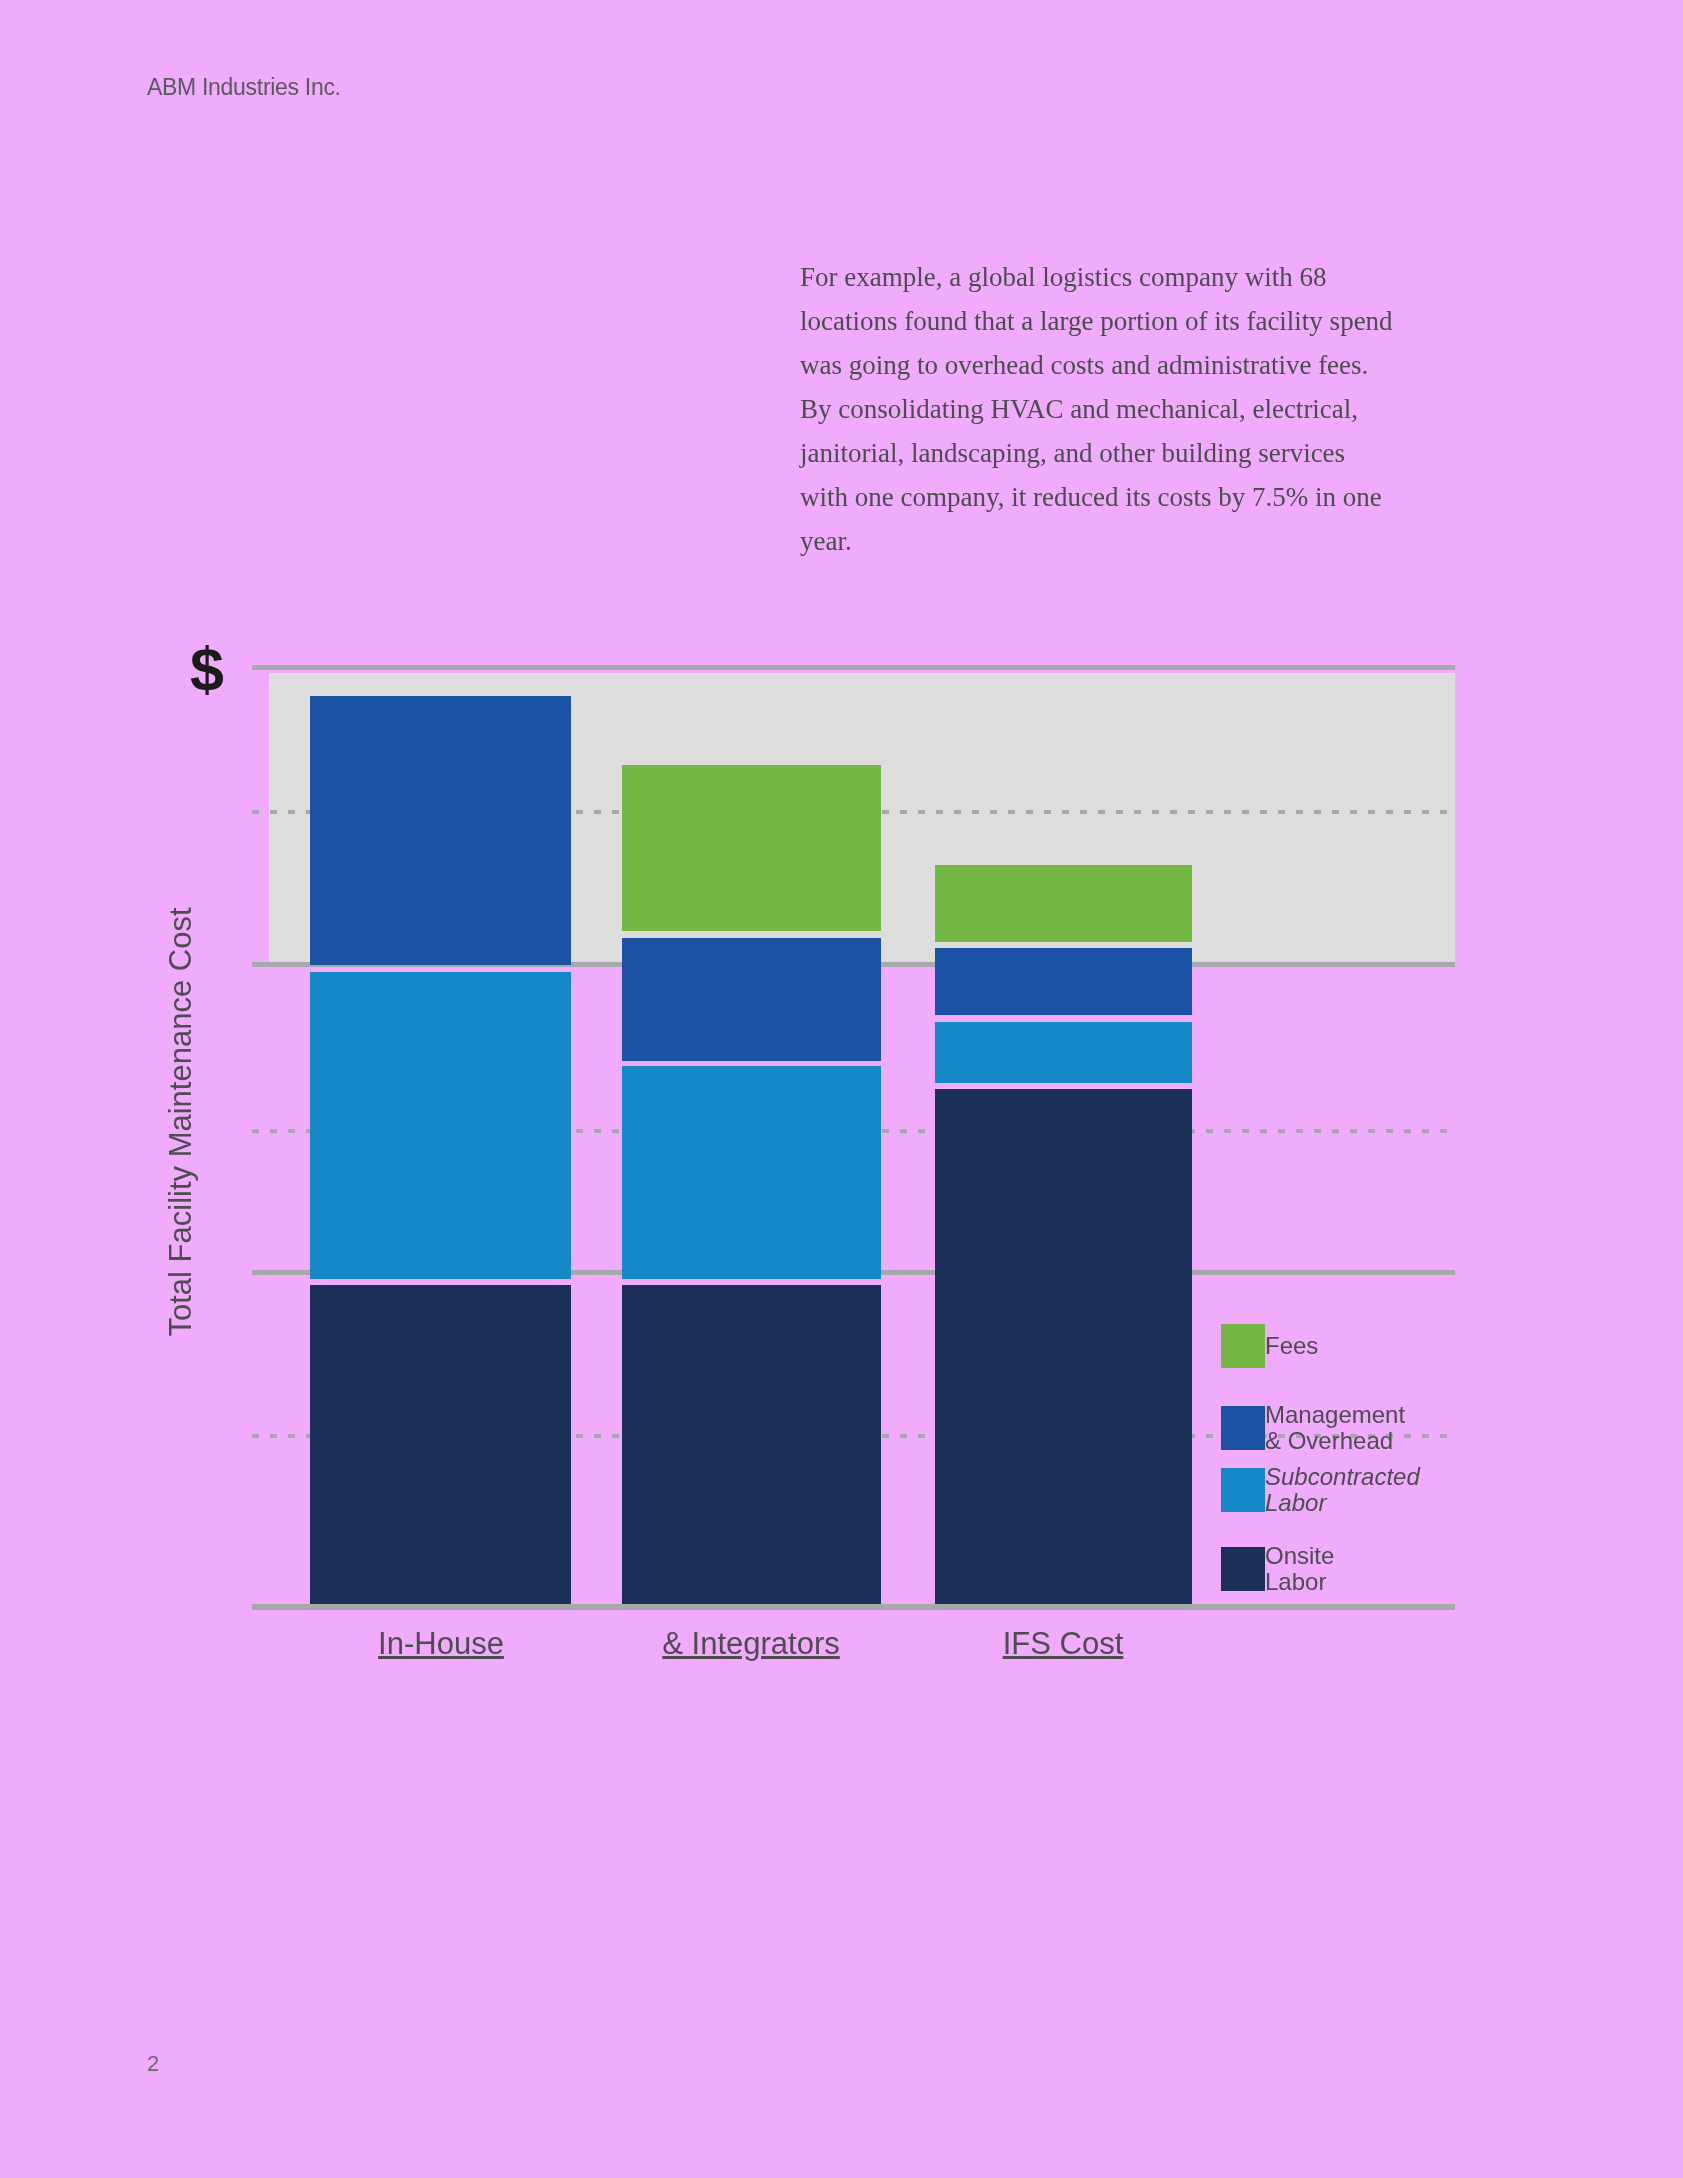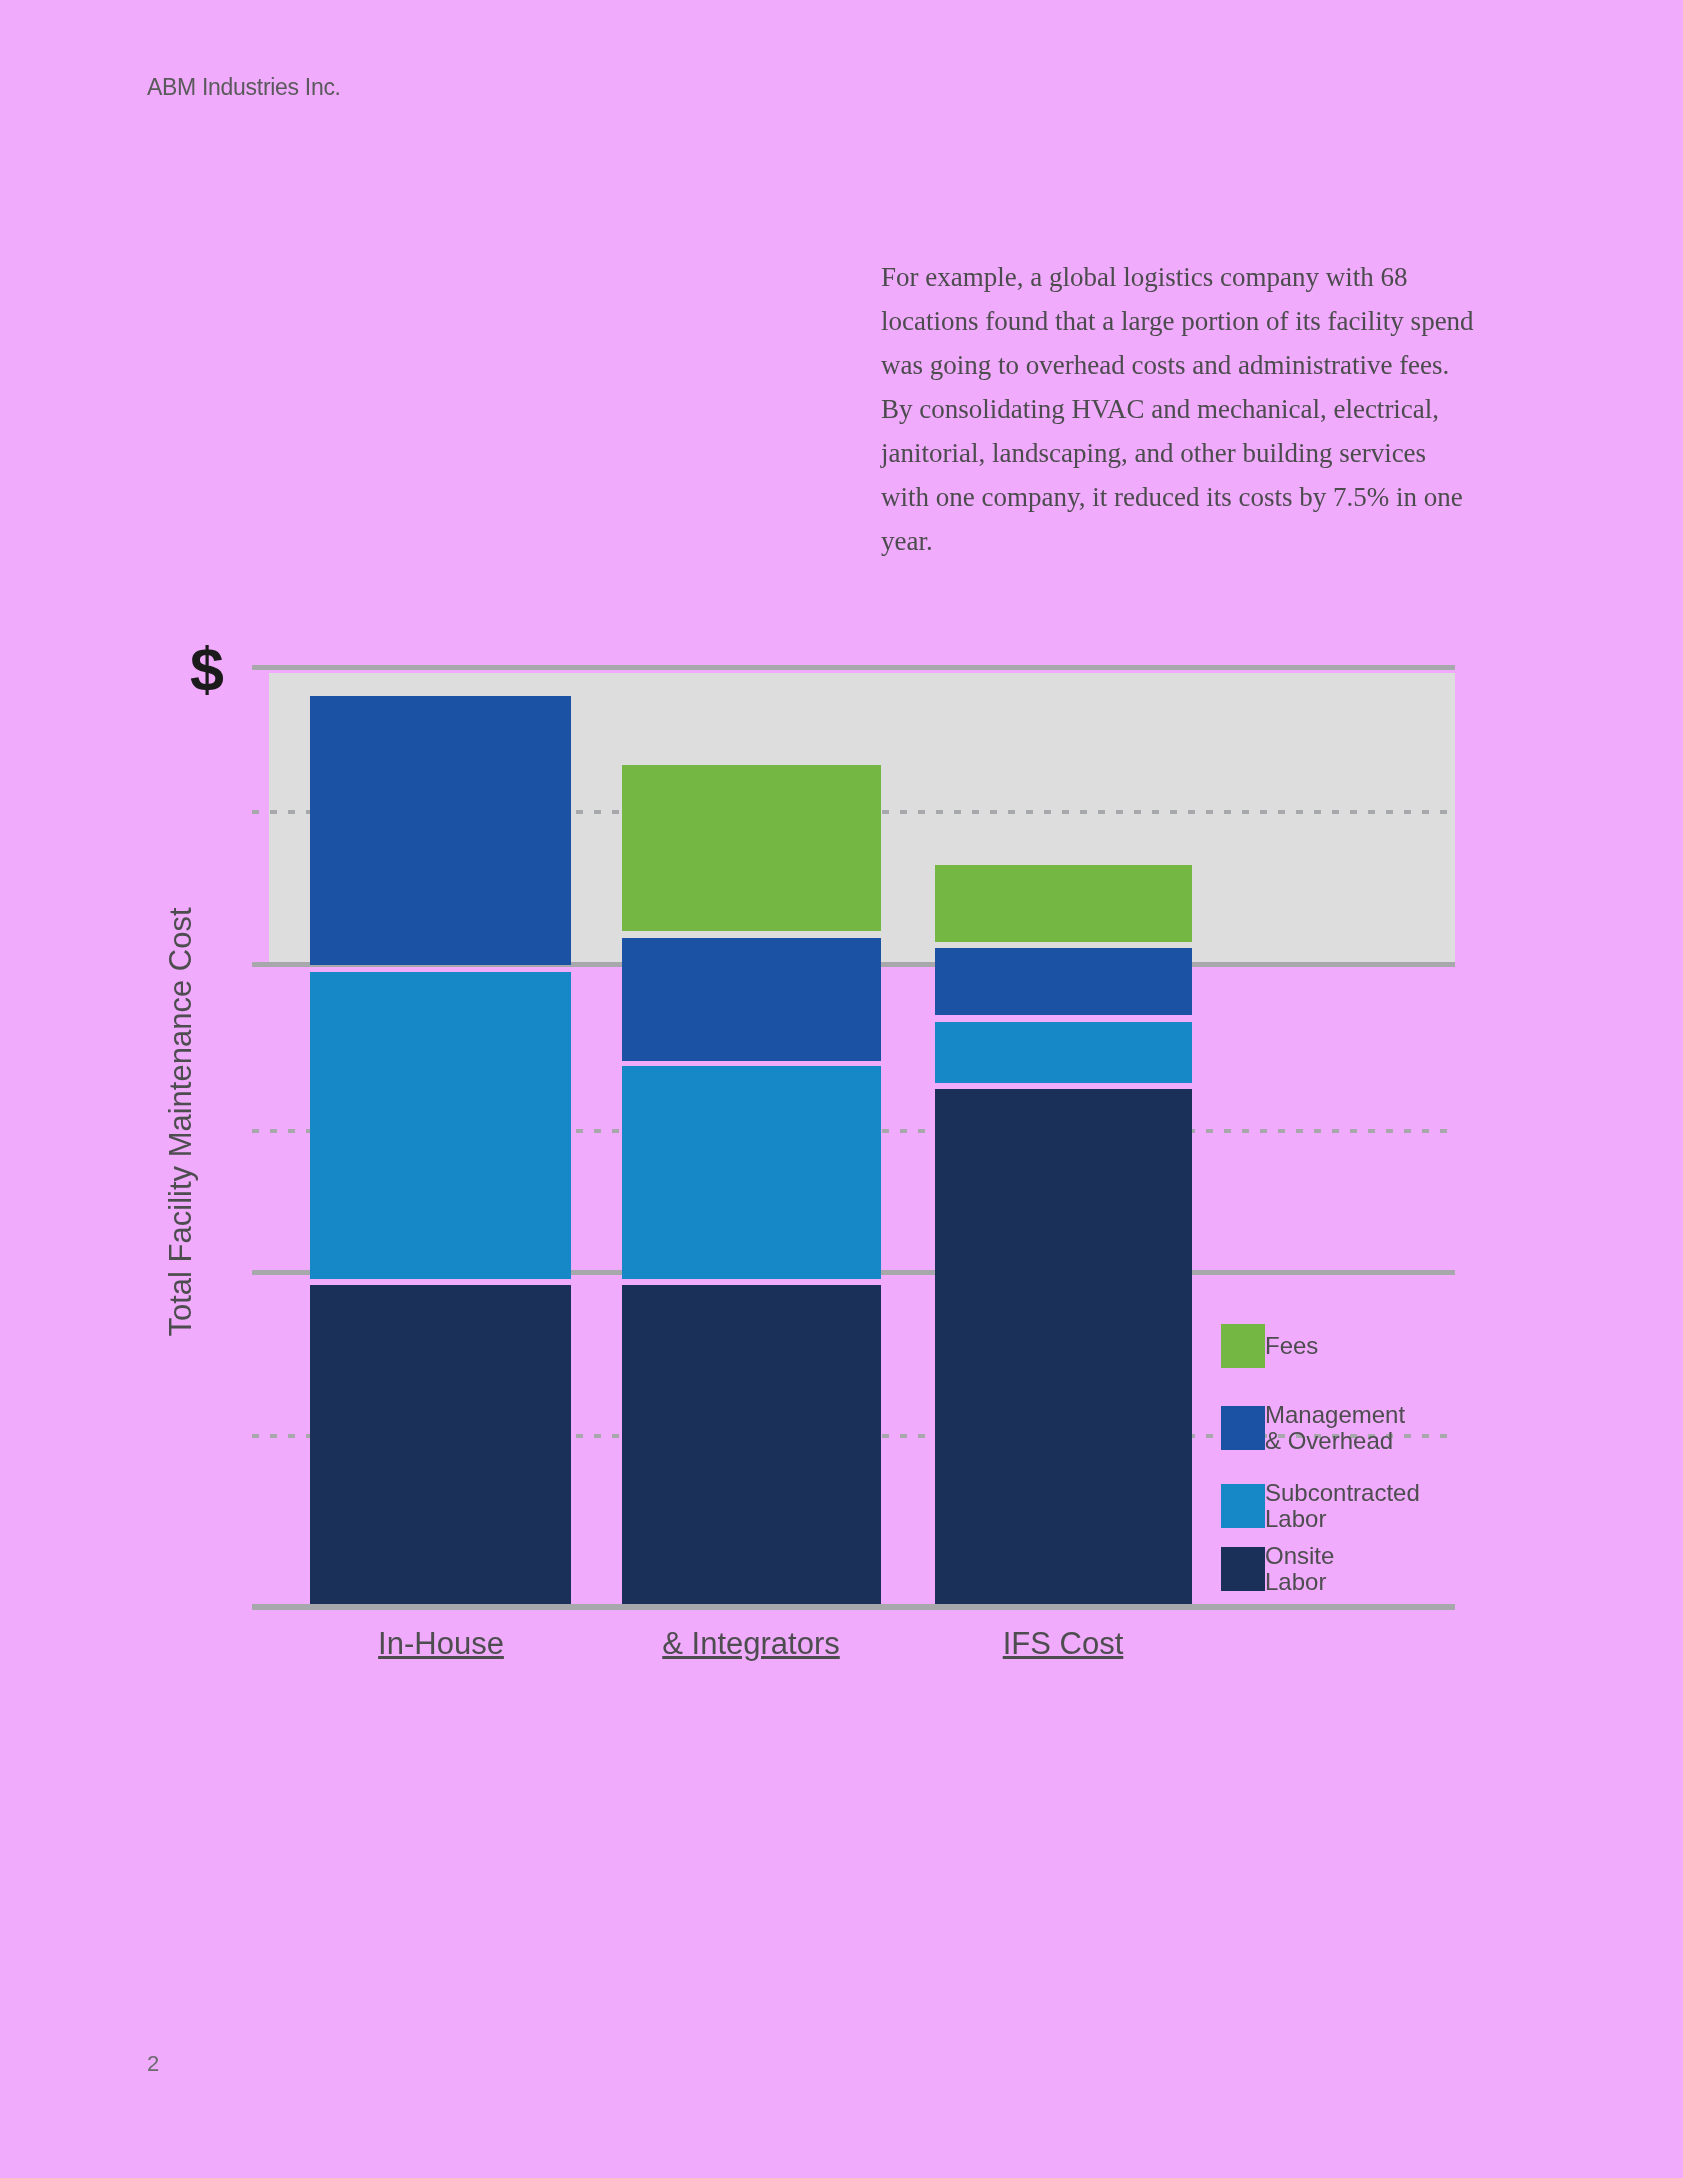--- a/index.html
+++ b/index.html
@@ -48,21 +48,21 @@
 
   
   .body-col {
     position: absolute;
     font-family: "Liberation Serif", serif;
     font-size: 27px;
     line-height: 44px;
     color: #4c4c4e;
   }
   .col-left  { left: 147px; top: 255px; width: 634px; }
-  .col-right { left: 881px; top: 255px; width: 594px; }
+  .col-right { left: 800px; top: 255px; width: 594px; }
   .body-col p { margin: 0; }
 
   
   .chart {
     position: absolute;
     left: 0;
     top: 0;
     width: 1683px;
     height: 2178px;
     pointer-events: none;
@@ -245,21 +245,21 @@
       <div class="legend" id="legend">
           <div class="legend-row" style="top: 0px;">
             <div class="legend-swatch" style="background: rgb(116, 183, 67);"></div>
             <div class="legend-text">Fees</div>
           </div>
           <div class="legend-row" style="top: 78px;">
             <div class="legend-swatch" style="background: rgb(28, 82, 164);"></div>
             <div class="legend-text">Management
 &amp; Overhead</div>
           </div>
-          <div class="legend-row" style="top: 156px;">
+          <div class="legend-row" style="top: 140px; font-style: italic;">
             <div class="legend-swatch" style="background: rgb(22, 136, 200);"></div>
             <div class="legend-text">Subcontracted
 Labor</div>
           </div>
           <div class="legend-row" style="top: 219px;">
             <div class="legend-swatch" style="background: rgb(27, 48, 89);"></div>
             <div class="legend-text">Onsite Labor</div>
           </div>
         </div>
 

